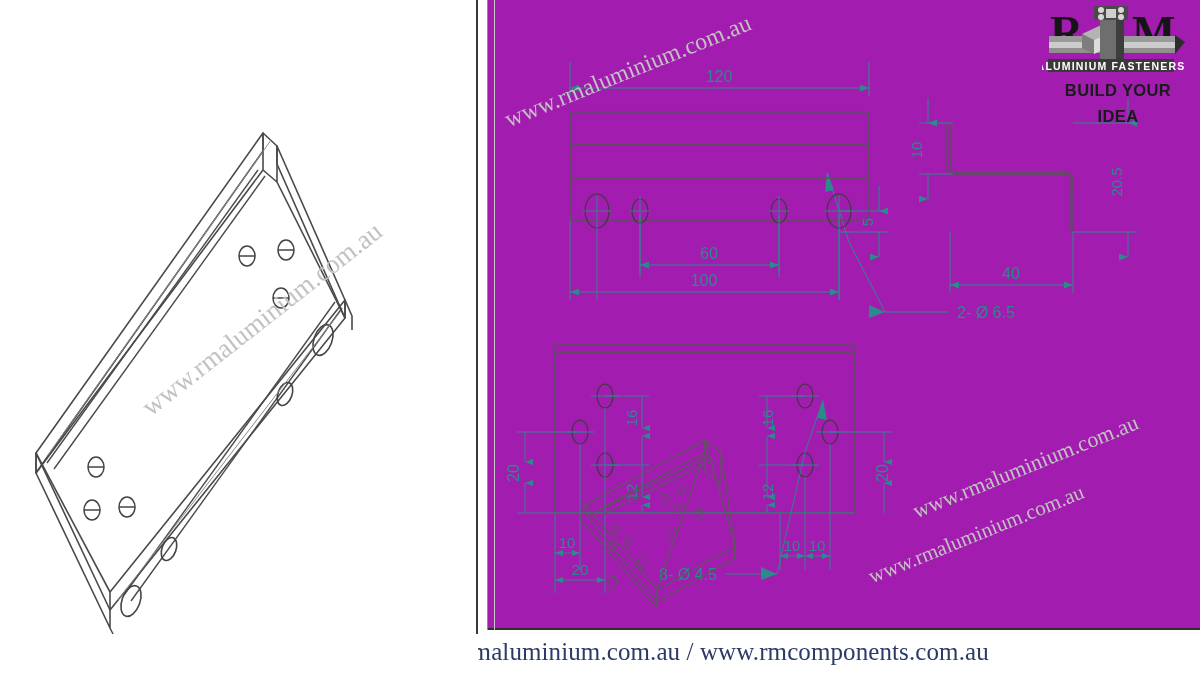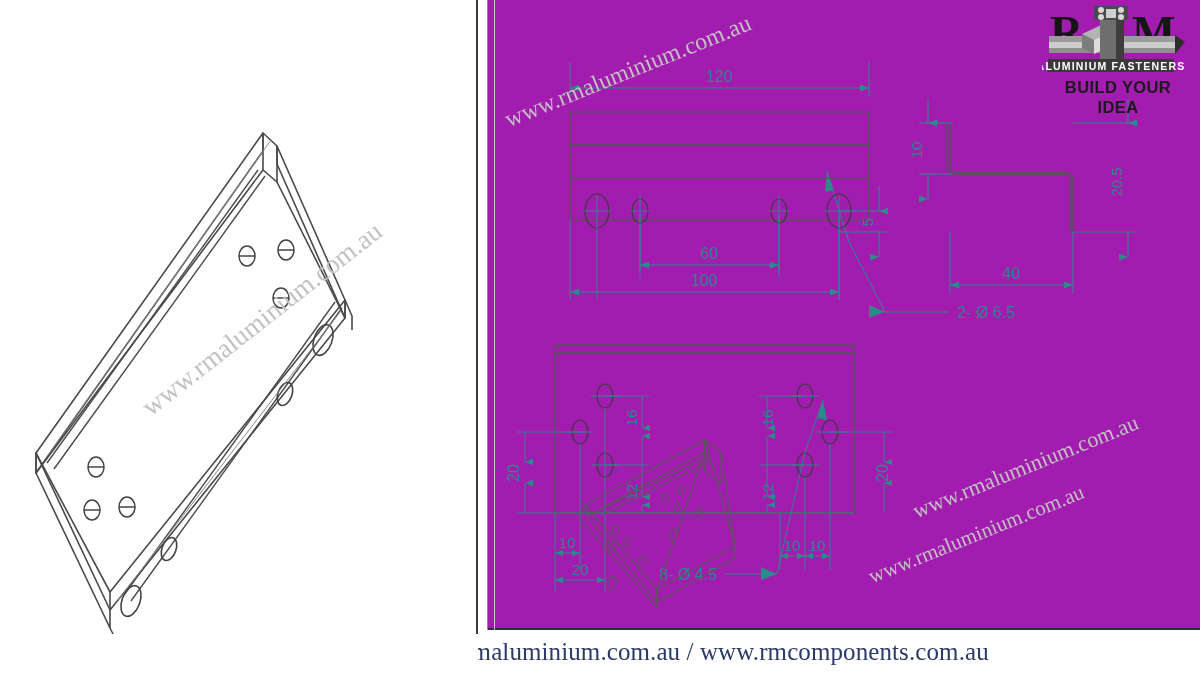--- a/index.html
+++ b/index.html
@@ -15,21 +15,21 @@
   #sheet{position:absolute;left:487px;top:0;width:713px;height:630px;background:#a21caf;
          border-bottom:2px solid #2f2f2f;box-sizing:border-box;z-index:2;}
   #sheet-edge{position:absolute;left:494px;top:0;width:1px;height:630px;background:#c9c9c9;z-index:3;}
   #sheet-edge2{position:absolute;left:487px;top:0;width:1px;height:630px;background:#8d8d8d;z-index:3;}
   #sheet svg{position:absolute;left:0;top:0;}
 
   
   #logo-wrap{position:absolute;right:6px;top:4px;width:152px;height:104px;z-index:9;text-align:center;}
   #logo-mark{position:relative;width:152px;height:72px;}
   #logo-tag{font-family:"Liberation Sans",sans-serif;font-weight:bold;font-size:16.5px;color:#1a1a1a;
-            letter-spacing:.4px;line-height:20px;margin-top:1px;}
+            letter-spacing:.4px;line-height:26px;margin-top:1px;}
 
   
   #footer{position:absolute;left:0;top:634px;width:1200px;height:41px;z-index:8;}
   #footer-text{position:absolute;left:404px;top:4px;font-family:"Liberation Serif",serif;
                font-size:25px;color:#2b3a66;white-space:nowrap;letter-spacing:.1px;}
   #footer-mask{position:absolute;left:0;top:0;width:478px;height:41px;background:#ffffff;z-index:9;}
 
   .wm{position:absolute;color:#c2c2c2;font-family:"Liberation Serif",serif;white-space:nowrap;
       pointer-events:none;user-select:none;}
 </style>

